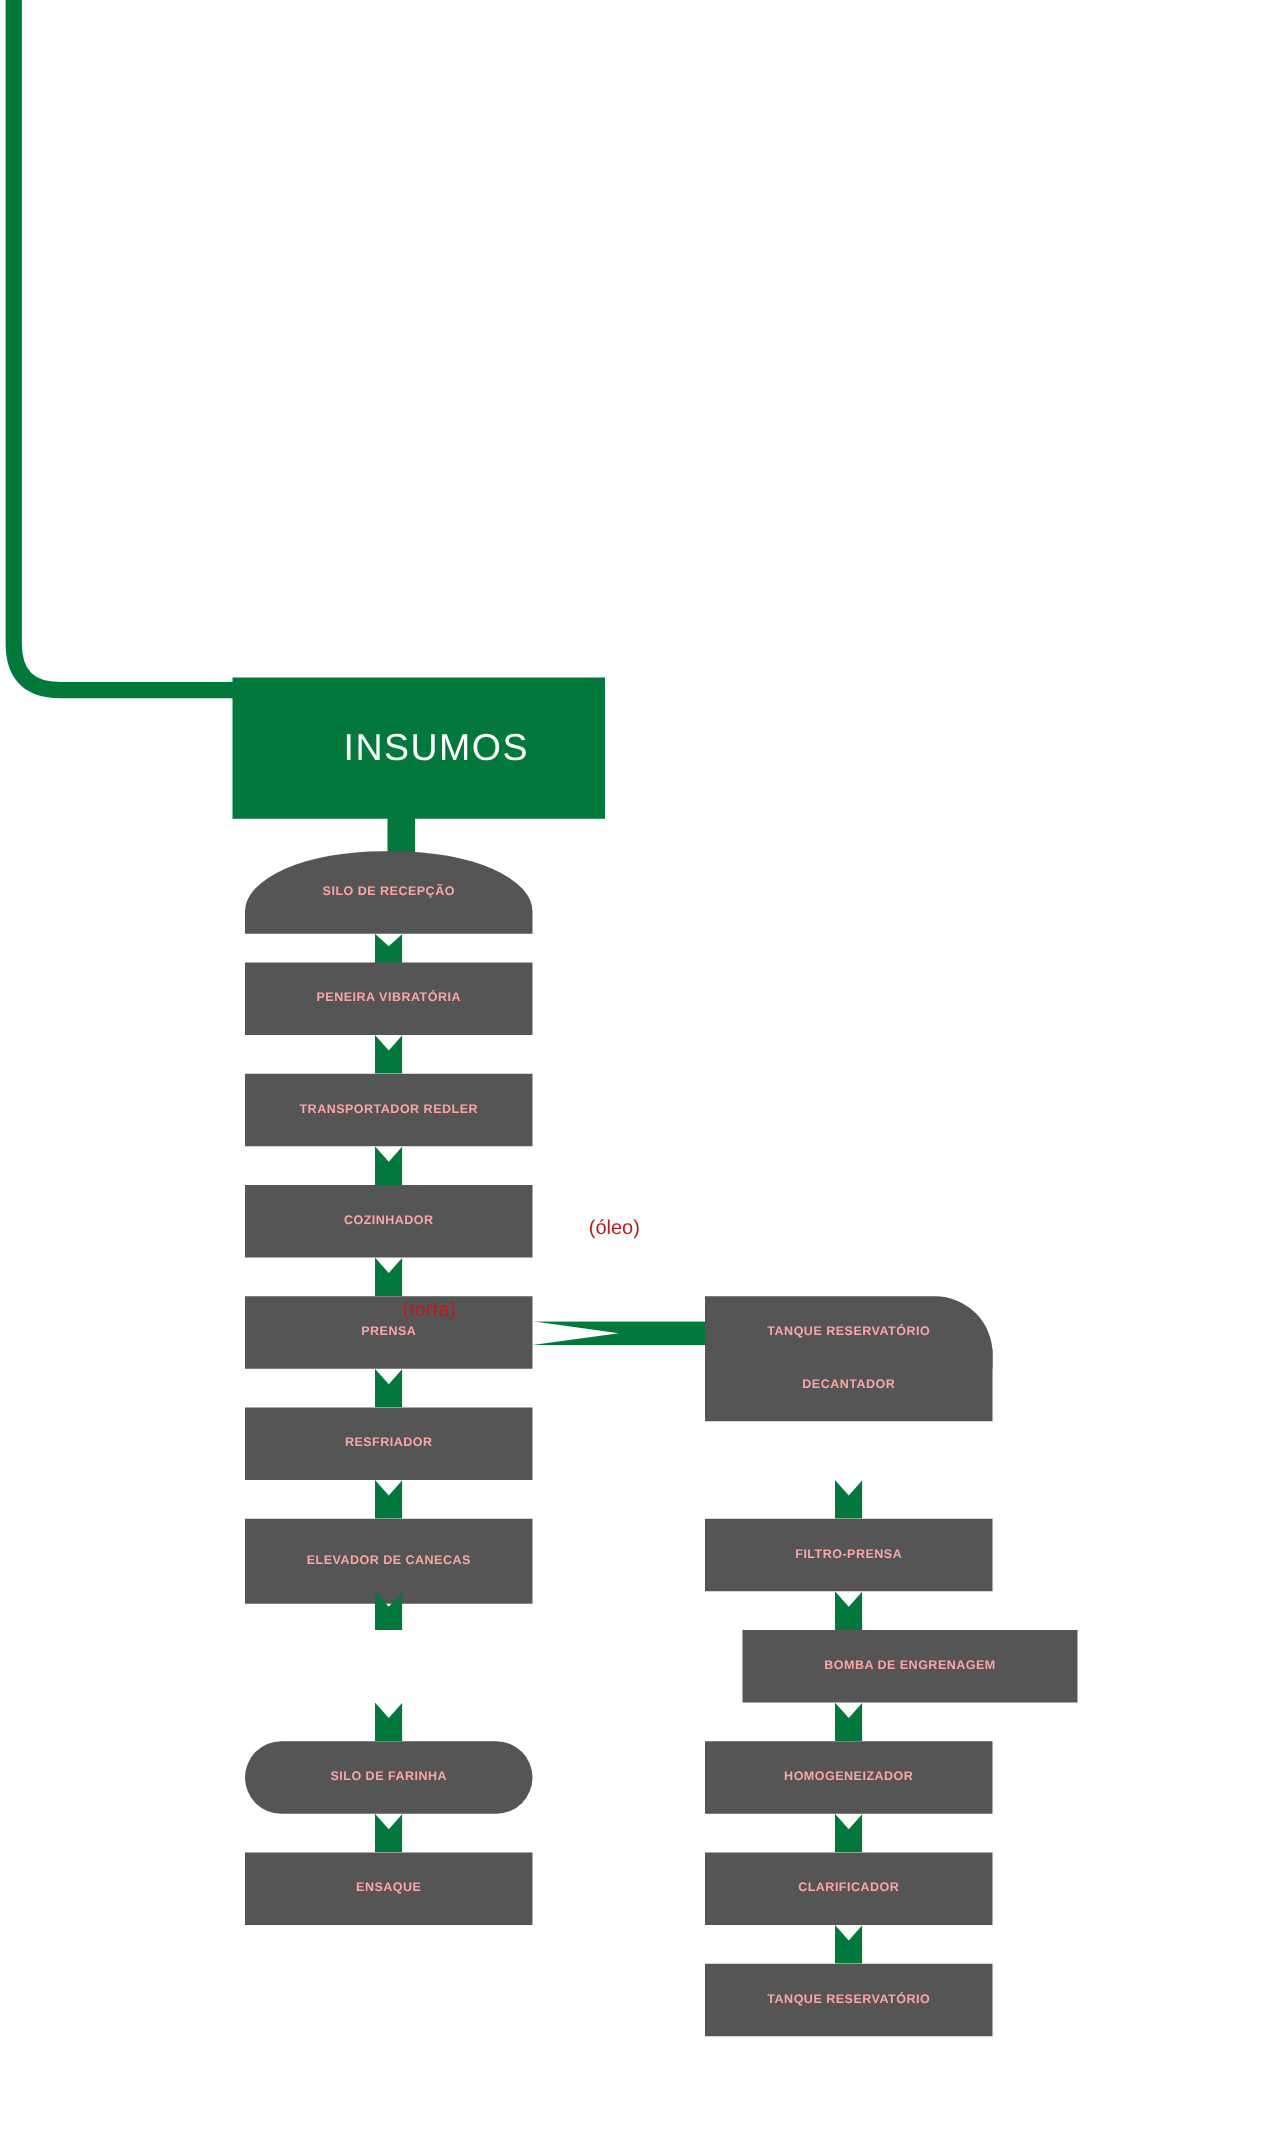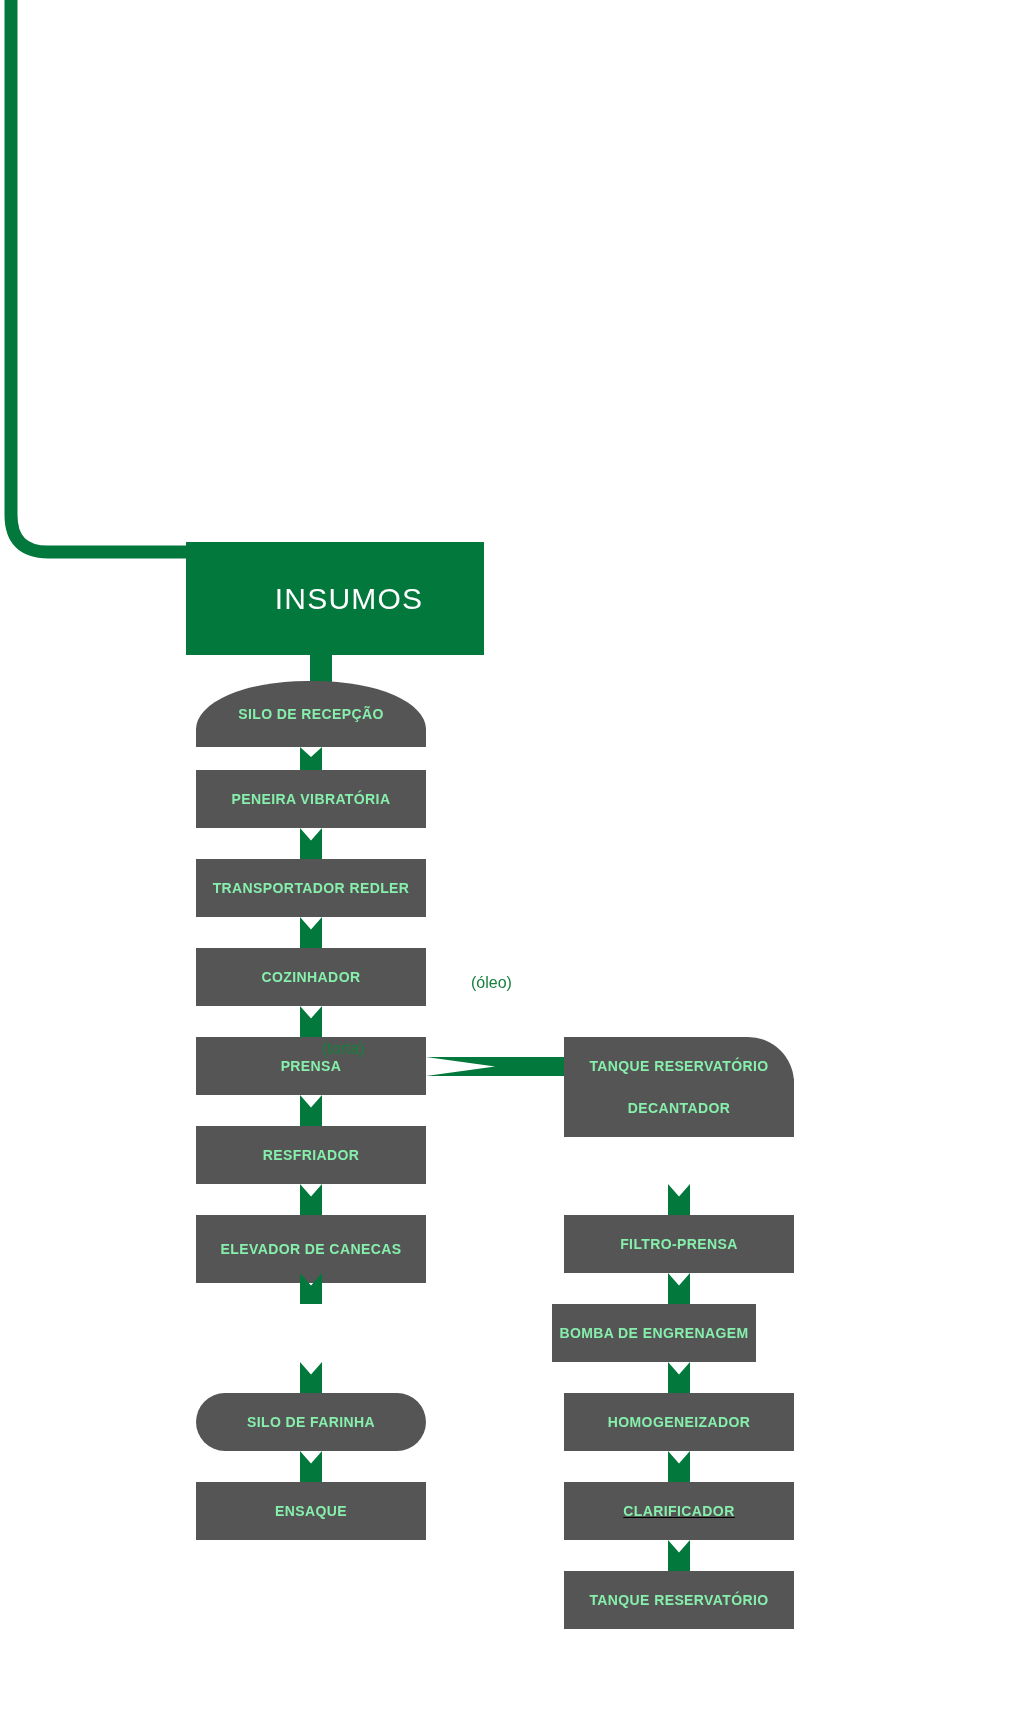--- a/index.html
+++ b/index.html
@@ -50,22 +50,22 @@
   
   .node {
     position: absolute;
     background: #555555;
     display: flex;
     align-items: center;
     justify-content: center;
     box-sizing: border-box;
   }
   .node .label {
-    color: #86efac;
-    font-size: 14px;
+    color: #fca5a5;
+    font-size: 10px;
     font-weight: bold;
     letter-spacing: 0.4px;
     text-align: center;
     line-height: 1.15;
     font-family: "Liberation Sans", sans-serif;
     white-space: nowrap;
   }
   .node.dome {
     border-top-left-radius: 110px 48px;
     border-top-right-radius: 110px 48px;
@@ -85,21 +85,21 @@
     clip-path: none;
   }
   .conn-h {
     position: absolute;
     height: 19px;
     background: #03783C;
     clip-path: polygon(0% 0%, 44% 50%, 0% 100%, 100% 100%, 100% 0%);
   }
   .edge-label {
     position: absolute;
-    color: #15803d;
+    color: #b91c1c;
     font-size: 16px;
     font-family: "Liberation Sans", sans-serif;
     white-space: nowrap;
   }
 </style>
 </head>
 <body>
 
 <div id="canvas">
 
@@ -172,31 +172,31 @@
   <div class="node" style="left:564px; top:1079px; width:230px; height:58px;justify-content:center;">
     <span class="label">DECANTADOR</span>
   </div>
   <div class="conn-v" style="left:668px; top:1184px; height:31px;"></div>
 
   <div class="node" style="left:564px; top:1215px; width:230px; height:58px;">
     <span class="label">FILTRO-PRENSA</span>
   </div>
   <div class="conn-v" style="left:668px; top:1273px; height:31px;"></div>
 
-  <div class="node" style="left:552px; top:1304px; width:204px; height:58px;">
+  <div class="node" style="left:594px; top:1304px; width:268px; height:58px;">
     <span class="label">BOMBA DE ENGRENAGEM</span>
   </div>
   <div class="conn-v" style="left:668px; top:1362px; height:31px;"></div>
 
   <div class="node" style="left:564px; top:1393px; width:230px; height:58px;">
     <span class="label">HOMOGENEIZADOR</span>
   </div>
   <div class="conn-v" style="left:668px; top:1451px; height:31px;"></div>
 
-  <div class="node" style="left:564px; top:1482px; width:230px; height:58px;text-decoration:underline;">
+  <div class="node" style="left:564px; top:1482px; width:230px; height:58px;">
     <span class="label">CLARIFICADOR</span>
   </div>
   <div class="conn-v" style="left:668px; top:1540px; height:31px;"></div>
 
   <div class="node" style="left:564px; top:1571px; width:230px; height:58px;">
     <span class="label">TANQUE RESERVATÓRIO</span>
   </div>
 
 </div>
 

